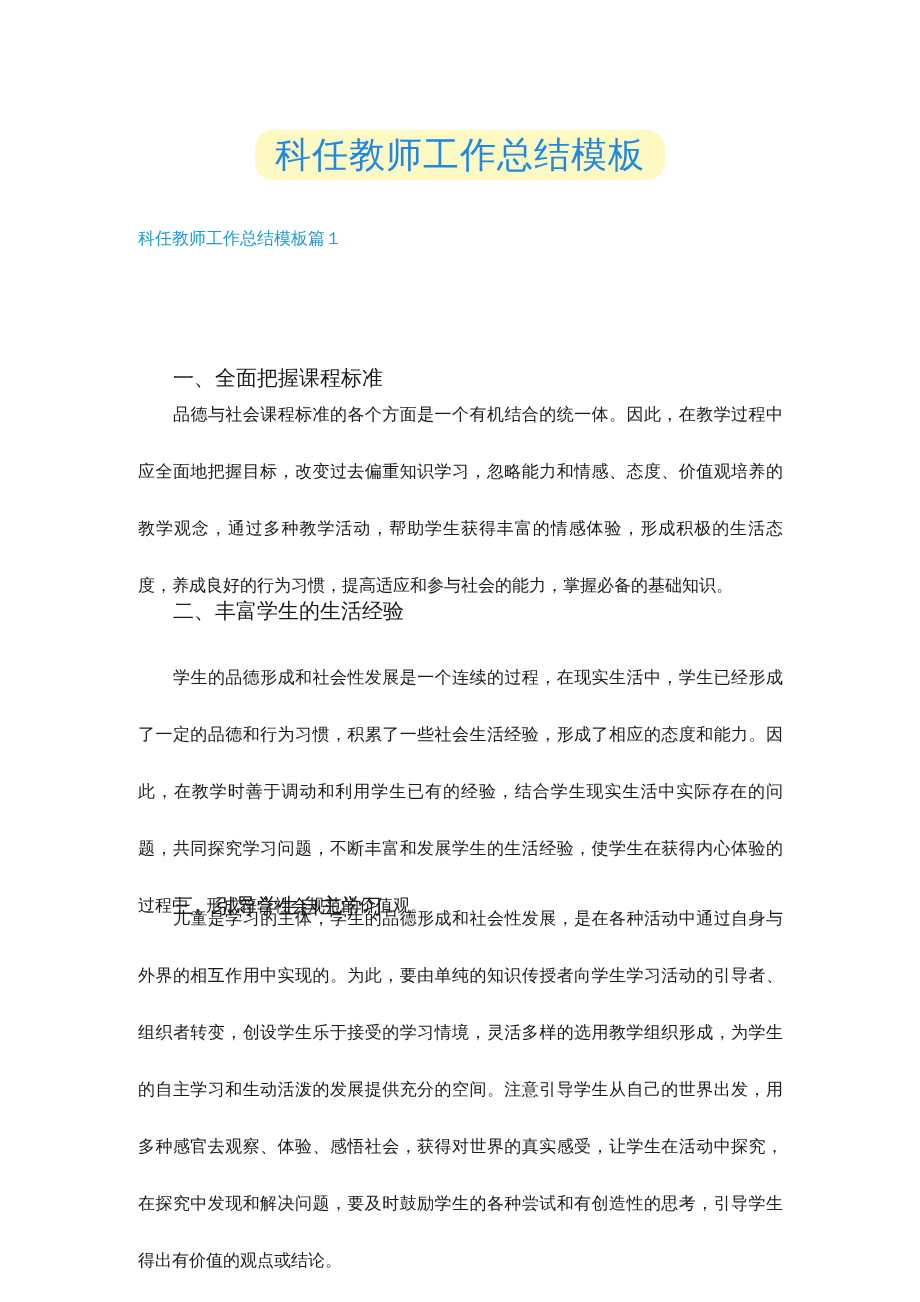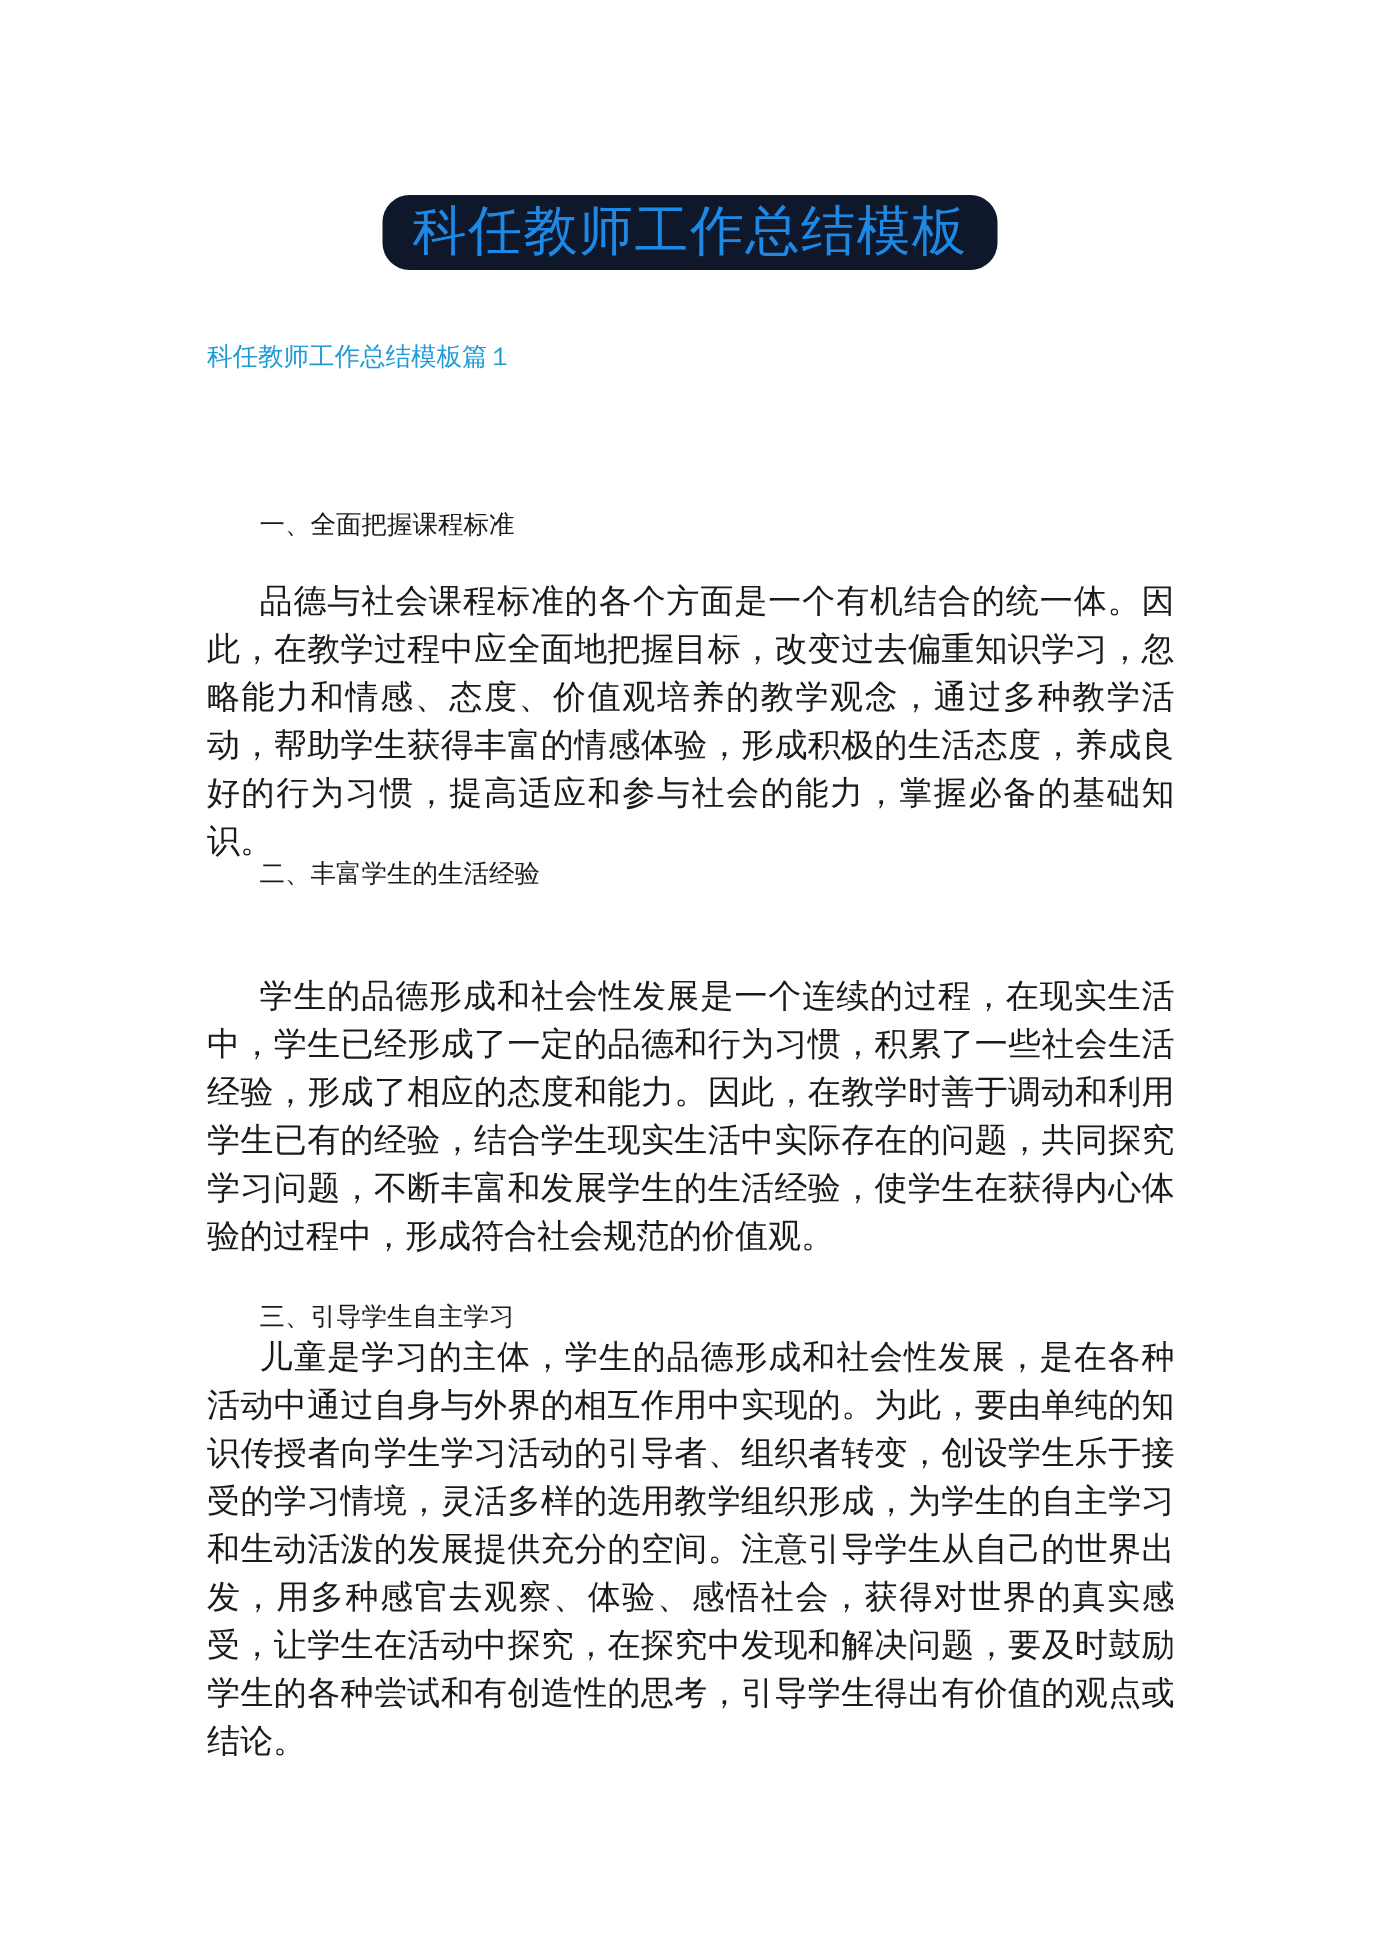--- a/index.html
+++ b/index.html
@@ -1,29 +1,29 @@
 <!DOCTYPE html>
 <html><head>
   <meta charset="utf-8">
   <style>
     html, body { margin: 0; padding: 0; background: #ffffff; }
     body { width: 920px; height: 1302px; position: relative; overflow: hidden;
            font-family: "DejaVu Serif", "Liberation Serif", serif; color: #1a1a1a; }
     .page { position: absolute; left: 0; top: 0; width: 920px; height: 1302px; }
     .title-wrap { position: absolute; top: 130px; left: 0; width: 920px; text-align: center; }
-    .title { display: inline-block; background: #0f172a; color: #1e88e5;
+    .title { display: inline-block; background: #fef9c3; color: #1e88e5;
              font-family: "DejaVu Sans", "Liberation Sans", sans-serif;
              font-size: 36px; line-height: 50px; padding: 0 20px; letter-spacing: 1px; border-radius: 18px; }
     .subtitle { position: absolute; top: 226px; left: 138px;
                 color: #1e9bd7; font-family: "DejaVu Sans", "Liberation Sans", sans-serif;
                 font-size: 17px; line-height: 24px; }
-    .para { position: absolute; left: 138px; width: 645px; font-size: 22px; line-height: 32px;
+    .para { position: absolute; left: 138px; width: 645px; font-size: 17px; line-height: 57px;
             text-align: justify; text-align-last: left; }
     .indent { text-indent: 35px; }
-    .heading { position: absolute; left: 173px; font-size: 17px; line-height: 24px; }
+    .heading { position: absolute; left: 173px; font-size: 21px; line-height: 24px; margin-top: 28px; }
     .intro { position: absolute; left: 173px; font-size: 17px; line-height: 24px; }
   </style>
 </head>
 <body>
 
 <div class="page">
   <div class="title-wrap">
     <span class="title">科任教师工作总结模板</span>
   </div>
 

